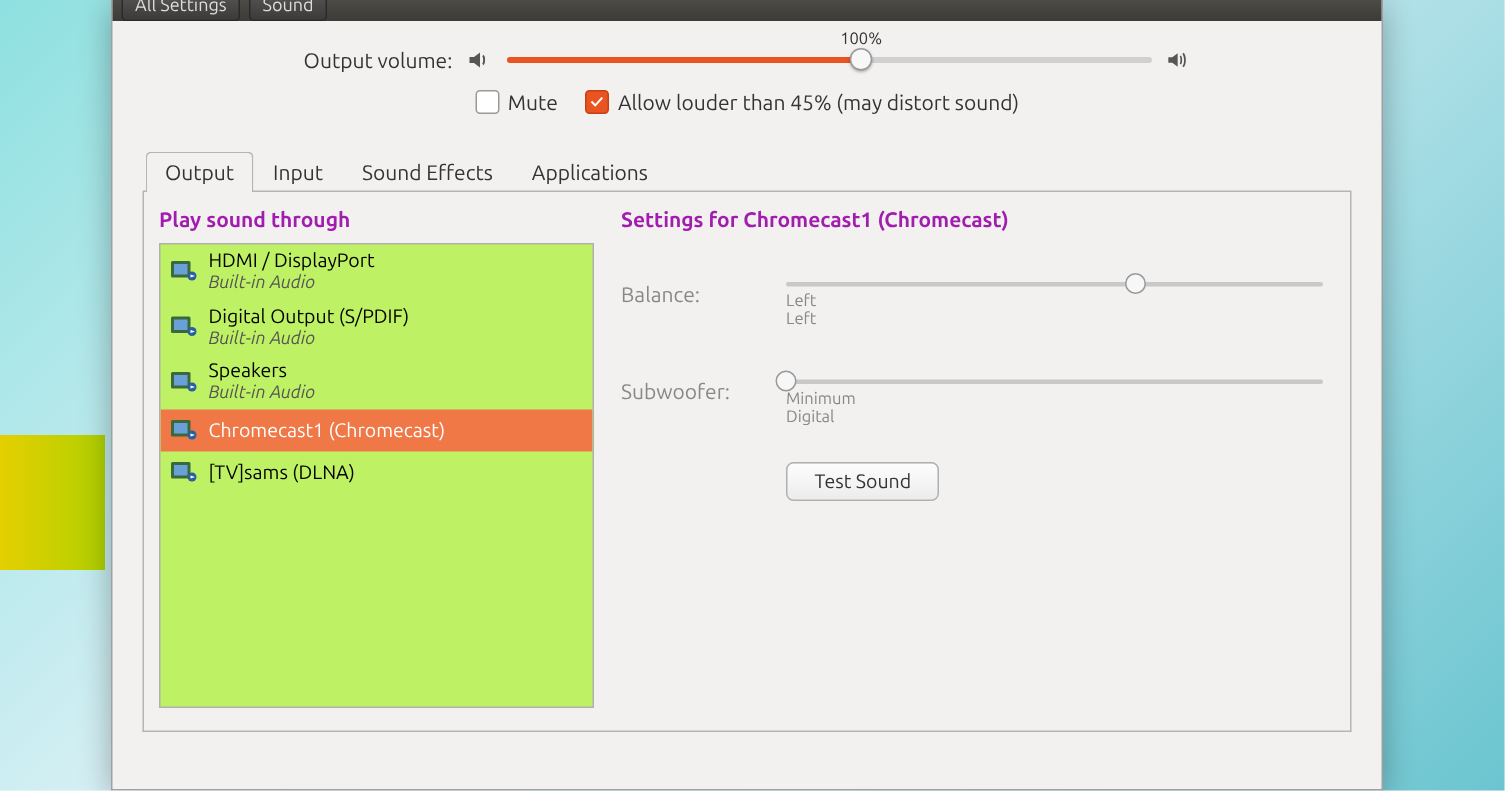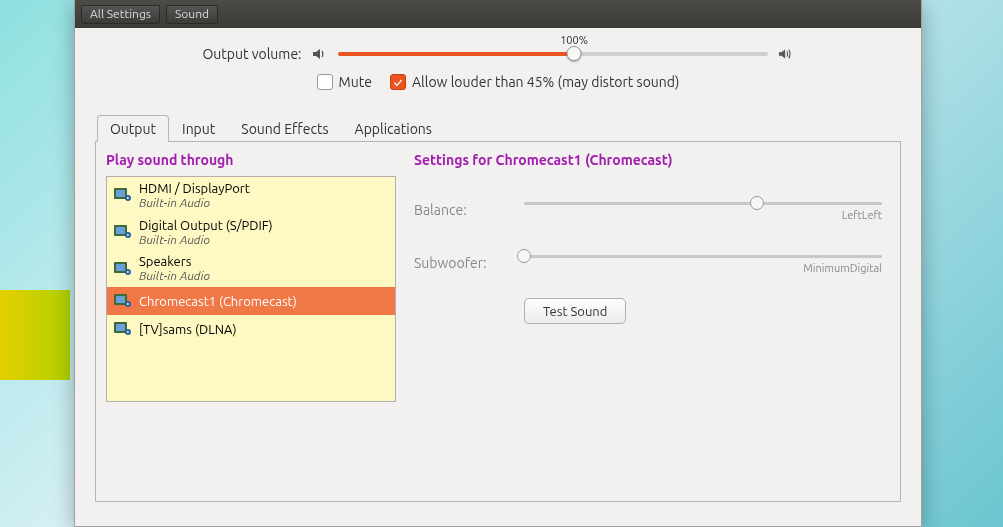--- a/index.html
+++ b/index.html
@@ -1,19 +1,19 @@
 <!DOCTYPE html>
 <html><head>
 <meta charset="utf-8">
 <style>
   * { box-sizing: border-box; margin: 0; padding: 0; font-family: Ubuntu, "Segoe UI", sans-serif; }
   body { width: 1003px; height: 527px; overflow: hidden; background: linear-gradient(135deg, #8ee0e0 0%, #d8f0f5 40%, #6bc5d0 100%); position: relative; }
   .bg-stripe { position: absolute; left:0; top:290px; width:70px; height:90px; background:linear-gradient(90deg,#e5cf00,#b0d000); }
   .window { position:absolute; left:74px; top:0; width:848px; height:527px; background:#f2f1f0; border:1px solid #a0a0a0; border-top:none; box-shadow:0 4px 20px rgba(0,0,0,.3);}
-  .titlebar { height:28px; background:linear-gradient(#4c4b46,#3c3b37); display:flex; align-items:center; padding:0 6px; gap:6px;}
+  .titlebar { height:14px; background:linear-gradient(#4c4b46,#3c3b37); display:flex; align-items:flex-end; padding:0 6px; gap:6px;}
   .crumb-btn { background:linear-gradient(#555,#3c3b37); color:#ddd; border:1px solid #2a2a28; font-size:12px; padding:1px 8px 3px; border-radius:0 0 3px 3px; cursor:pointer;}
   .content { padding:18px 20px 0;}
   .vol-row { display:flex; align-items:center; justify-content:center; gap:10px; position:relative;}
   .lbl { font-size:14px; color:#333;}
   .speaker-icon { width:16px; display:inline-flex; justify-content:center; color:#555;}
   .slider-wrap { position:relative; width:430px;}
   .slider-track { height:4px; background:#d0d0d0; border-radius:2px; position:relative; top:0;}
   .slider-fill { position:absolute; left:0; top:0; height:4px; background:#e95420; border-radius:2px;}
   .slider-thumb { position:absolute; top:-6px; width:15px; height:15px; background:#f7f7f7; border:1px solid #999; border-radius:50%; transform:translateX(-50%); box-shadow:0 1px 2px rgba(0,0,0,.3);}
   .tick-label { position:absolute; top:-18px; font-size:11px; color:#333; transform:translateX(-50%);}
@@ -21,32 +21,32 @@
   .checkbox { width:16px; height:16px; border:1px solid #999; border-radius:3px; background:#fff; display:inline-flex; align-items:center; justify-content:center; cursor:pointer;}
   .checkbox.checked { background:#e95420; border-color:#c34113; color:#fff; font-size:12px; font-weight:bold;}
   .check-lbl { font-size:14px; color:#333; display:flex; align-items:center; gap:6px;}
   .tabs { display:flex; margin-top:24px; border-bottom:1px solid #b5b5b5; padding-left:2px;}
   .tab { padding:5px 12px; font-size:14px; color:#333; border:1px solid transparent; border-bottom:none; cursor:pointer; position:relative; top:1px;}
   .tab.active { background:#f2f1f0; border-color:#b5b5b5; border-radius:4px 4px 0 0;}
   .panel { display:flex; gap:0; border:1px solid #b5b5b5; border-top:none; height:360px;}
   .left-col { flex:0 0 300px; padding:10px 0 10px 10px;}
   .right-col { flex:1; padding:10px 18px;}
   .section-title { font-weight:bold; font-size:14px; color:#a21caf; margin-bottom:8px;}
-  .device-list { border:1px solid #b0b0b0; background:#fef9c3; height:226px; overflow:auto;}
+  .device-list { border:1px solid #b0b0b0; background:#bef264; height:310px; overflow:auto;}
   .device { display:flex; align-items:center; gap:6px; padding:4px 6px; cursor:pointer;}
   .device.selected { background:#f07746; color:#fff;}
   .dev-icon { width:20px; height:20px; display:inline-flex; align-items:center; justify-content:center; flex-shrink:0;}
   .dev-text { display:flex; flex-direction:column; line-height:1.15; font-size:13px;}
   .dev-sub { font-style:italic; color:#555; font-size:12px;}
   .setting-row { display:flex; align-items:flex-start; margin-bottom:18px;margin-top:34px;}
   .setting-label { flex:0 0 110px; font-size:14px; color:#888; padding-top:0;}
   .setting-slider { flex:1; position:relative;}
   .mini-track { height:3px; background:#c8c8c8; border-radius:2px; position:relative;}
   .mini-thumb { position:absolute; top:-6px; width:14px; height:14px; background:#f7f7f7; border:1px solid #999; border-radius:50%; transform:translateX(-50%);}
-  .minmax { display:flex; justify-content:flex-end; font-size:11px; color:#888; margin-top:4px;}
+  .minmax { display:flex; justify-content:space-between; font-size:11px; color:#888; margin-top:4px;flex-direction:column;}
   .test-btn { background:linear-gradient(#fdfdfd,#ececec); border:1px solid #b0b0b0; border-radius:5px; padding:5px 18px; font-size:13px; color:#333; cursor:pointer; margin-left:110px; margin-top:6px;}
   svg { display:block;}
 </style>
 </head>
 <body>
 
 <div class="bg-stripe"></div>
 
 <div class="window">
   <div class="titlebar">

